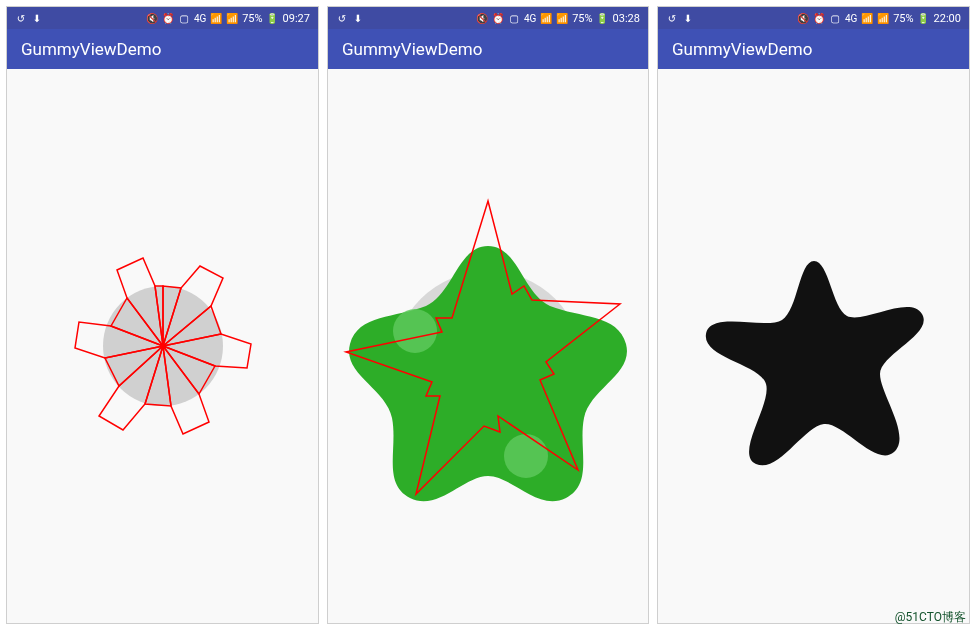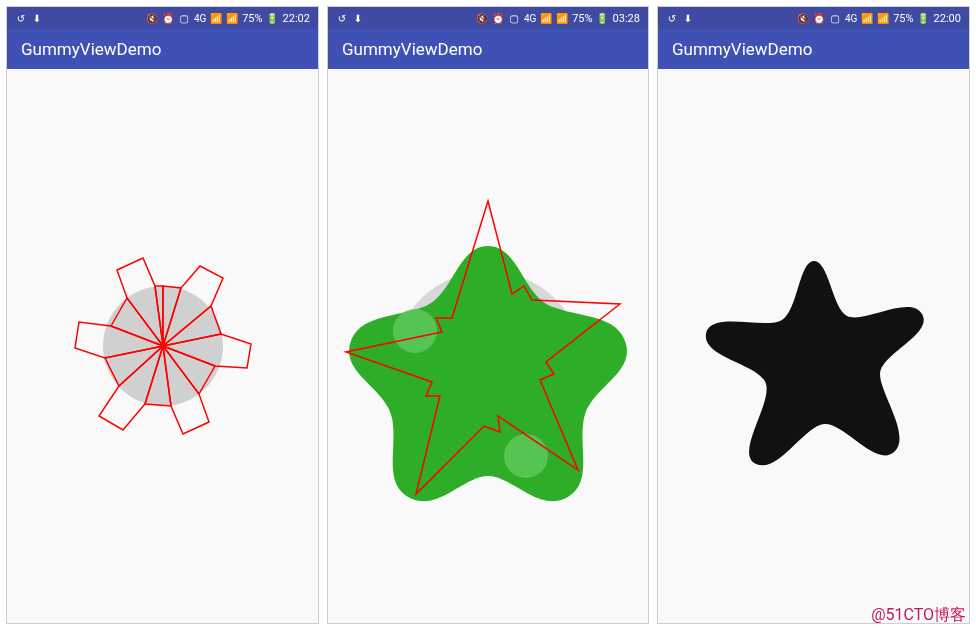--- a/index.html
+++ b/index.html
@@ -68,22 +68,22 @@
       background: #f9f9f9;
       display: flex;
       align-items: center;
       justify-content: center;
       position: relative;
     }
     .watermark {
       position: absolute;
       bottom: 4px;
       right: 10px;
-      font-size: 16px;
-      color: #be185d;
+      font-size: 12px;
+      color: #14532d;
     }
     svg {
       display: block;
     }
   </style>
 </head>
 <body>
 
 <div class="panel">
   <div class="status-bar">
@@ -93,21 +93,21 @@
     </div>
     <div class="status-right">
       <span class="status-icon">🔇</span>
       <span class="status-icon">⏰</span>
       <span class="status-icon">▢</span>
       <span class="status-icon">4G</span>
       <span class="status-icon">📶</span>
       <span class="status-icon">📶</span>
       <span>75%</span>
       <span class="status-icon">🔋</span>
-      <span>22:02</span>
+      <span>09:27</span>
     </div>
   </div>
   <div class="app-bar">
     <span>GummyViewDemo</span>
   </div>
   <div class="content">
     <svg width="260" height="260" viewBox="0 0 260 260">
       <circle cx="130" cy="130" r="60" fill="#d0d0d0"></circle>
       <g stroke="#ff0000" stroke-width="1.5" fill="none">
         <path d="M130,130 L130,70 L148,72 Z"></path>

